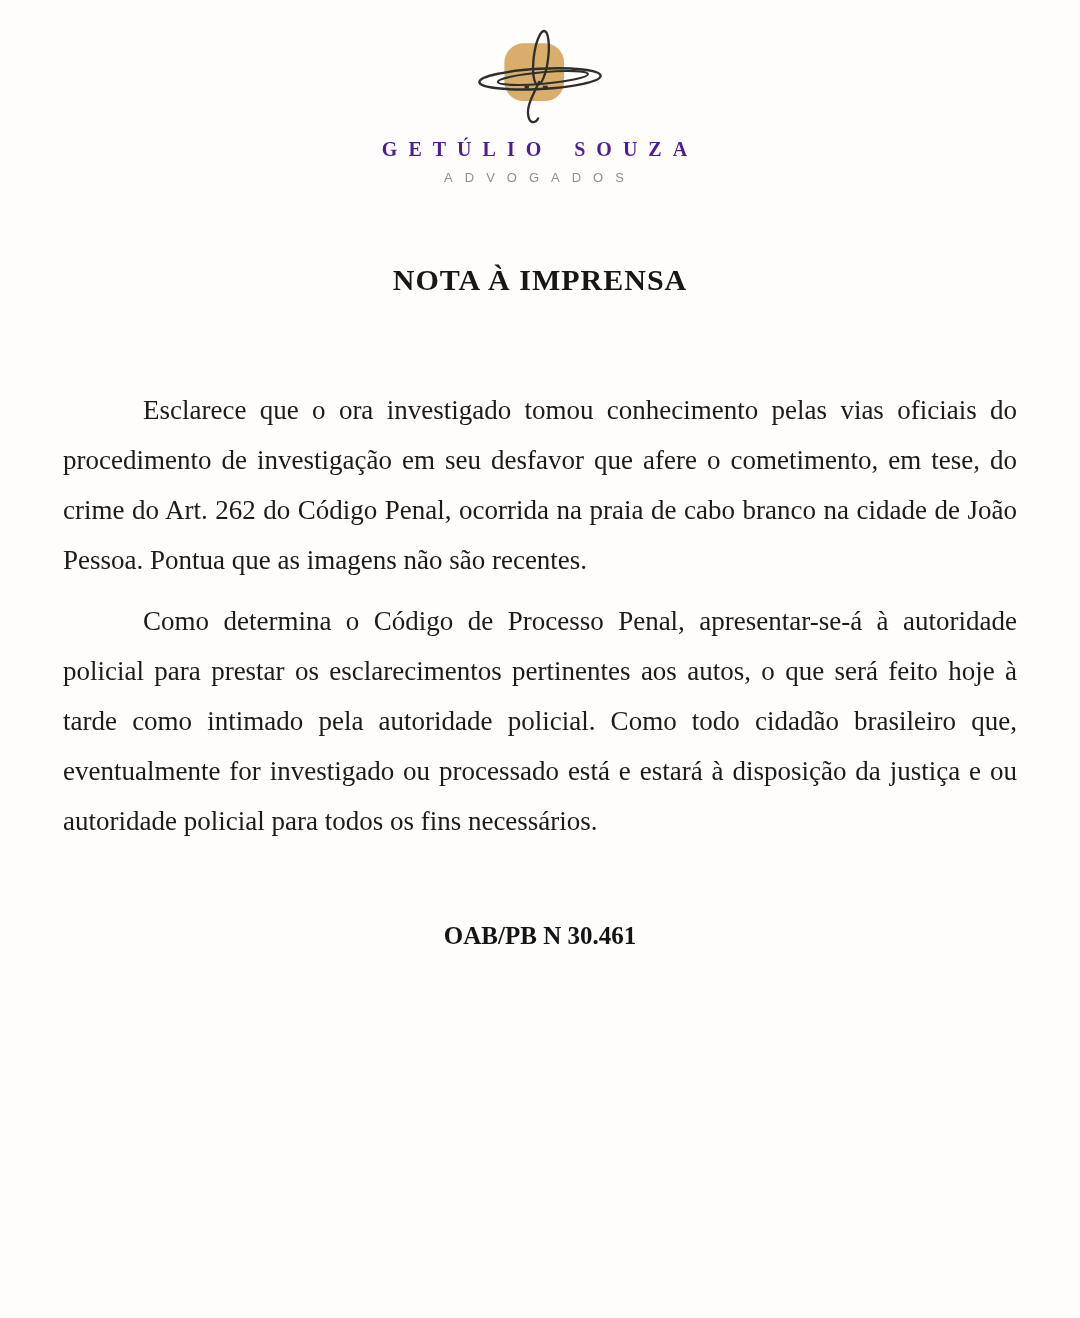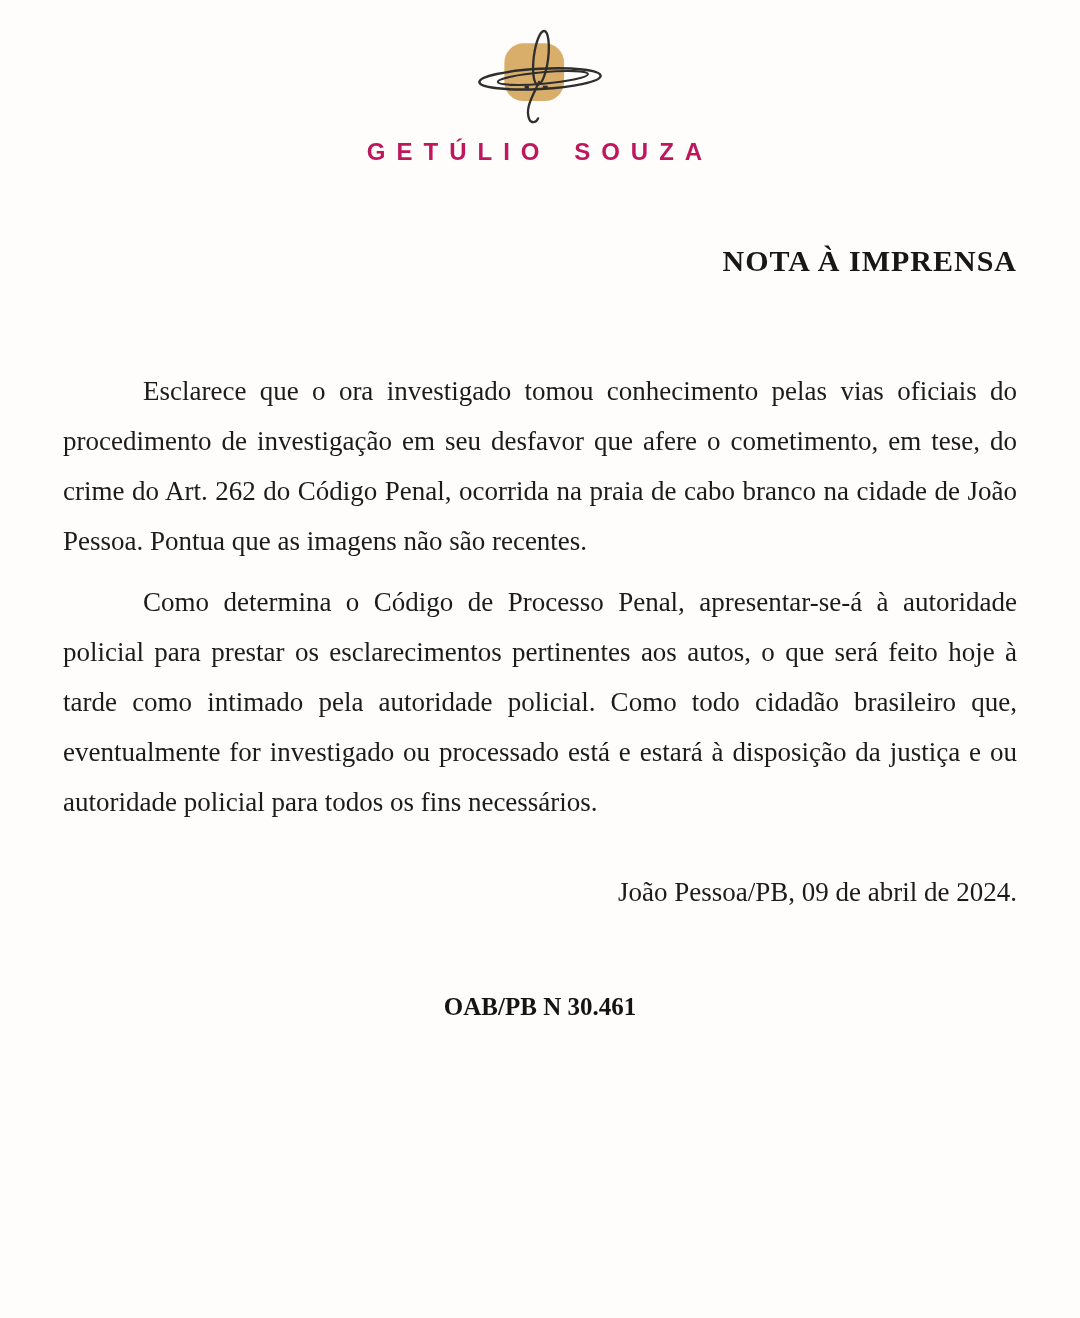--- a/index.html
+++ b/index.html
@@ -9,38 +9,38 @@
     padding:26px 63px 0;
     font-family:"Liberation Serif", serif;
     color:#1b1b1b;
     overflow:hidden;
   }
   
   .brand { text-align:center; }
   .logo-svg { display:inline-block; width:240px; height:104px; }
   .brand-name {
     margin-top:4px;
-    font-family:Liberation Sans, sans-serif;
-    font-size:24px; font-weight:600;
+    font-family:Liberation Serif, serif;
+    font-size:20px; font-weight:600;
     letter-spacing:11px; word-spacing:6px;
-    color:#be185d;
+    color:#4c1d95;
     white-space:nowrap;
   }
   .brand-sub {
     margin-top:9px;
     font-family:"Liberation Sans", sans-serif;
     font-size:13px; font-weight:400;
     letter-spacing:12px;
     color:#8f8f8f;
     white-space:nowrap;
   }
   
   .doc-title {
     margin:78px 0 0;
-    text-align:right;
+    text-align:center;
     font-size:30px; font-weight:bold;
     letter-spacing:1px;
     color:#171717;
   }
   .doc-body { margin-top:88px; }
   .doc-body p {
     margin:0 0 11px;
     font-size:27px;
     line-height:50px;
     text-align:justify;
@@ -74,28 +74,28 @@
       <ellipse cx="120" cy="55" rx="63" ry="10.5" fill="none" stroke-width="2.6" transform="rotate(-3 120 55)" stroke="#2e2e2e"></ellipse>
       <ellipse cx="123" cy="54" rx="47" ry="6" fill="none" stroke-width="2.2" transform="rotate(-5 123 54)" stroke="#2e2e2e"></ellipse>
 
       <ellipse cx="121" cy="33" rx="7.5" ry="28" fill="none" stroke-width="2.4" transform="rotate(7 121 33)" stroke="#2e2e2e"></ellipse>
       <path d="M 119 58 C 112 74 104 86 109 97 C 111 101 116 101 118 96" fill="none" stroke-width="2.4" stroke-linecap="round" stroke="#2e2e2e"></path>
 
       <rect x="104" y="62" width="4.5" height="3" fill="#2e2e2e"></rect>
       <rect x="123" y="62" width="5" height="3" fill="#2e2e2e"></rect>
     </svg>
     <div class="brand-name">GETÚLIO SOUZA</div>
+    <div class="brand-sub">ADVOGADOS</div>
   </header>
 
   <h1 class="doc-title">NOTA À IMPRENSA</h1>
 
   <main class="doc-body">
     <p>Esclarece que o ora investigado tomou conhecimento pelas vias oficiais do procedimento de investigação em seu desfavor que afere o cometimento, em tese, do crime do Art. 262 do Código Penal, ocorrida na praia de cabo branco na cidade de João Pessoa. Pontua que as imagens não são recentes.</p>
     <p>Como determina o Código de Processo Penal, apresentar-se-á à autoridade policial para prestar os esclarecimentos pertinentes aos autos, o que será feito hoje à tarde como intimado pela autoridade policial. Como todo cidadão brasileiro que, eventualmente for investigado ou processado está e estará à disposição da justiça e ou autoridade policial para todos os fins necessários.</p>
   </main>
 
-  <div class="dateline">João Pessoa/PB, 09 de abril de 2024.</div>
 
   <div class="signature">
     <div>OAB/PB N 30.461</div>
   </div>
 
 </div>
 
 </body></html>

